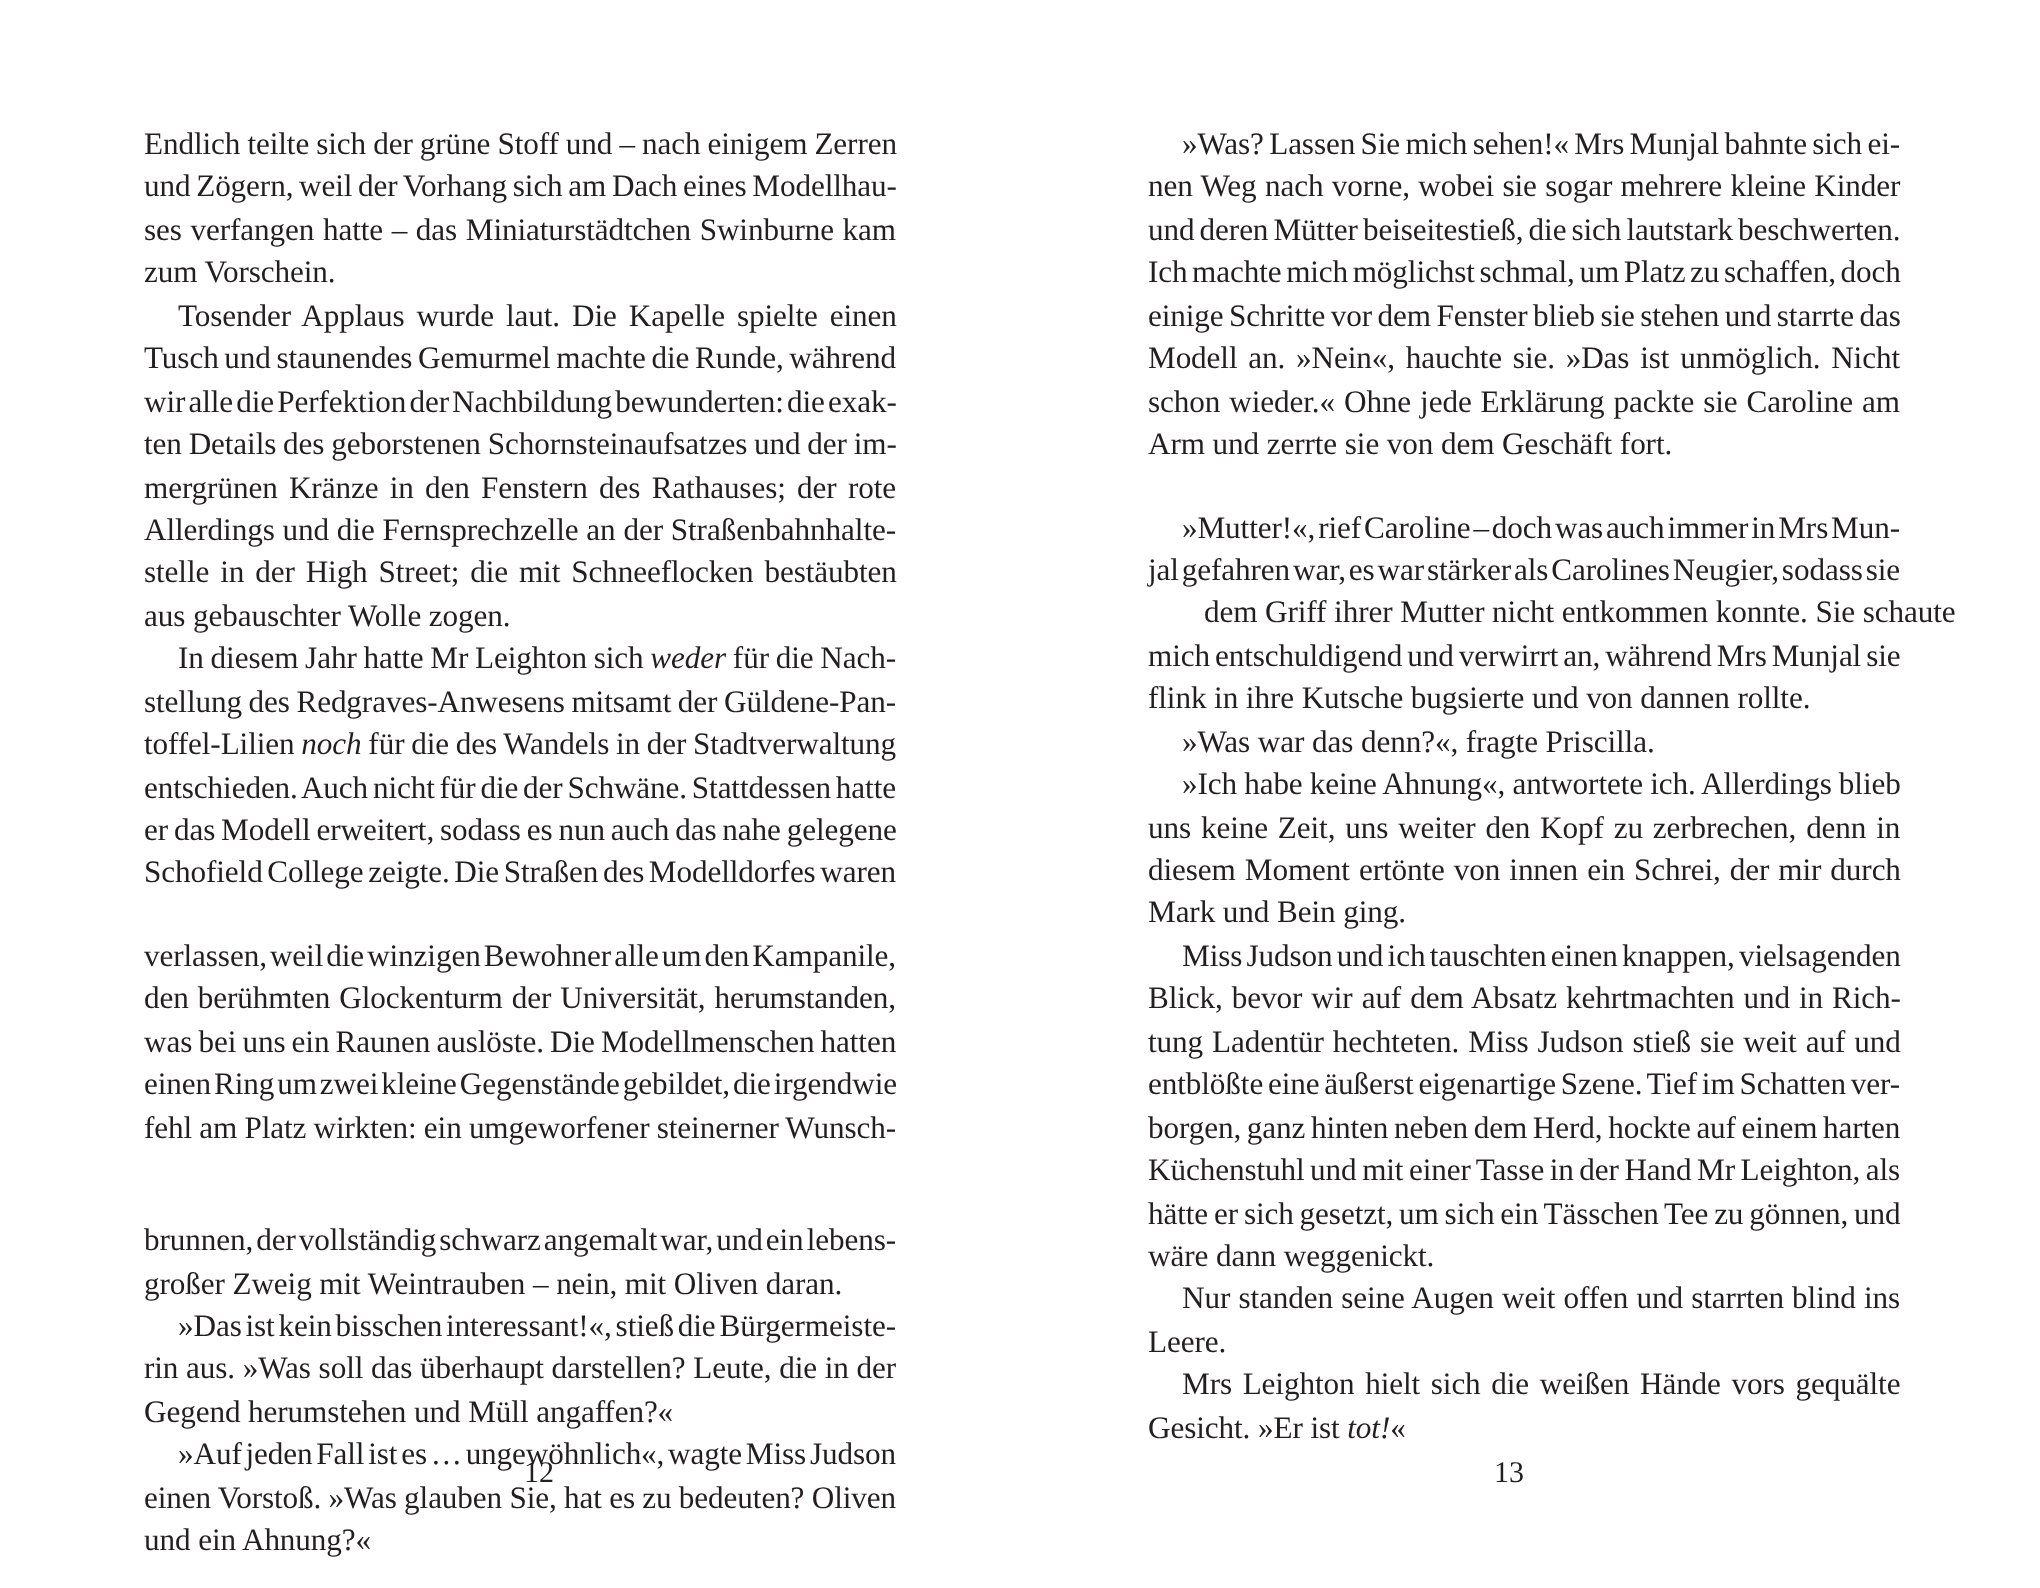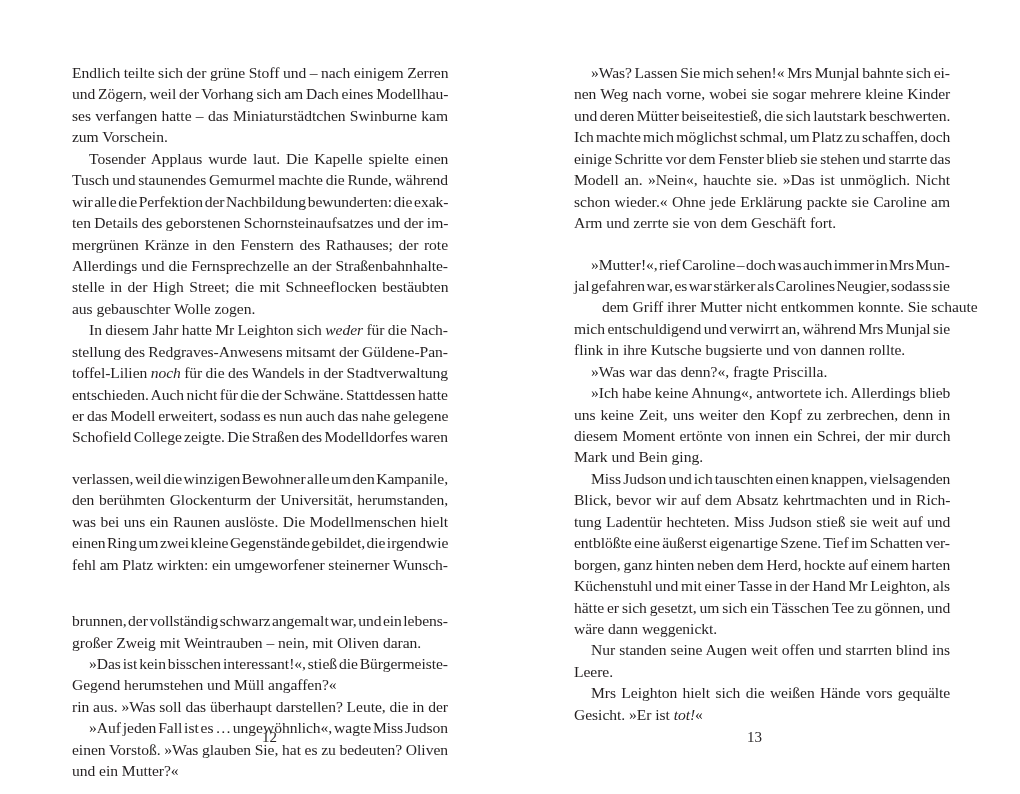--- a/index.html
+++ b/index.html
@@ -77,31 +77,31 @@
       <span class="line" style="display: block; width: auto; word-spacing: 1.625px;">stelle in der High Street; die mit Schneeflocken bestäubten</span>
       <span class="line last">aus gebauschter Wolle zogen.</span>
       <span class="line indent" style="display: block; width: auto; word-spacing: -0.5px;"><span>In diesem Jahr hatte Mr Leighton sich </span><em>weder</em><span> für die Nach-</span></span>
       <span class="line" style="display: block; width: auto; word-spacing: -0.6px;">stellung des Redgraves-Anwesens mitsamt der Güldene-Pan-</span>
       <span class="line" style="display: block; width: auto; word-spacing: -0.5px;"><span>toffel-Lilien </span><em>noch</em><span> für die des Wandels in der Stadtverwaltung</span></span>
       <span class="line" style="display: block; width: auto; word-spacing: -1.5px;">entschieden. Auch nicht für die der Schwäne. Stattdessen hatte</span>
       <span class="line" style="display: block; width: auto; word-spacing: -0.9px;">er das Modell erweitert, sodass es nun auch das nahe gelegene</span>
       <span class="line" style="display: block; width: auto; word-spacing: -1.57143px;">Schofield College zeigte. Die Straßen des Modelldorfes waren</span>
       <span class="line" style="display: block; width: auto; word-spacing: -2.375px; margin-top: 20px;">verlassen, weil die winzigen Bewohner alle um den Kampanile,</span>
       <span class="line" style="display: block; width: auto; word-spacing: 0.6px;">den berühmten Glockenturm der Universität, herumstanden,</span>
-      <span class="line" style="display: block; width: auto; word-spacing: -0.75px;">was bei uns ein Raunen auslöste. Die Modellmenschen hielt</span>
+      <span class="line" style="display: block; width: auto; word-spacing: -0.75px;">was bei uns ein Raunen auslöste. Die Modellmenschen hatten</span>
       <span class="line" style="display: block; width: auto; word-spacing: -2.375px;">einen Ring um zwei kleine Gegenstände gebildet, die irgendwie</span>
       <span class="line" style="display: block; width: auto; word-spacing: -0.285714px;">fehl am Platz wirkten: ein umgeworfener steinerner Wunsch-</span>
       <span class="line" style="display: block; width: auto; word-spacing: -2.375px; margin-top: 35px;">brunnen, der vollständig schwarz angemalt war, und ein lebens-</span>
       <span class="line last">großer Zweig mit Weintrauben – nein, mit Oliven daran.</span>
       <span class="line indent" style="display: block; width: auto; word-spacing: -2px;">»Das ist kein bisschen interessant!«, stieß die Bürgermeiste-</span>
+      <span class="line" style="display: block; width: auto; word-spacing: 0px;">rin aus. »Was soll das überhaupt darstellen? Leute, die in der</span>
       <span class="line last">Gegend herumstehen und Müll angaffen?«</span>
-      <span class="line" style="display: block; width: auto; word-spacing: 0px;">rin aus. »Was soll das überhaupt darstellen? Leute, die in der</span>
       <span class="line indent" style="display: block; width: auto; word-spacing: -2px;">»Auf jeden Fall ist es … ungewöhnlich«, wagte Miss Judson</span>
       <span class="line" style="display: block; width: auto; word-spacing: -0.222222px;">einen Vorstoß. »Was glauben Sie, hat es zu bedeuten? Oliven</span>
-      <span class="line last">und ein Mutter?«</span>
+      <span class="line last">und ein Ahnung?«</span>
     </div>
   <div class="page-number">12</div>
 </div>
 
 <div class="page page-right">
   <div class="text-block">
       <span class="line indent" style="display: block; width: auto; word-spacing: -1.22222px;">»Was? Lassen Sie mich sehen!« Mrs Munjal bahnte sich ei-</span>
       <span class="line" style="display: block; width: auto; word-spacing: 0.333333px;">nen Weg nach vorne, wobei sie sogar mehrere kleine Kinder</span>
       <span class="line" style="display: block; width: auto; word-spacing: -1.28571px;">und deren Mütter beiseitestieß, die sich lautstark beschwerten.</span>
       <span class="line" style="display: block; width: auto; word-spacing: -1.55556px;">Ich machte mich möglichst schmal, um Platz zu schaffen, doch</span>

